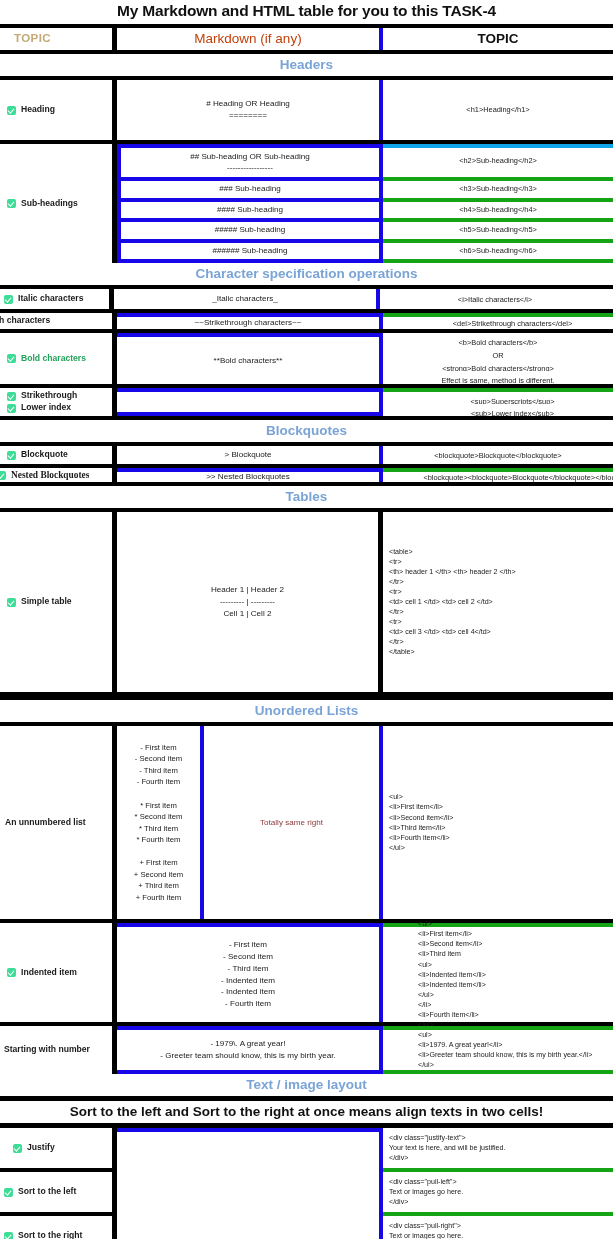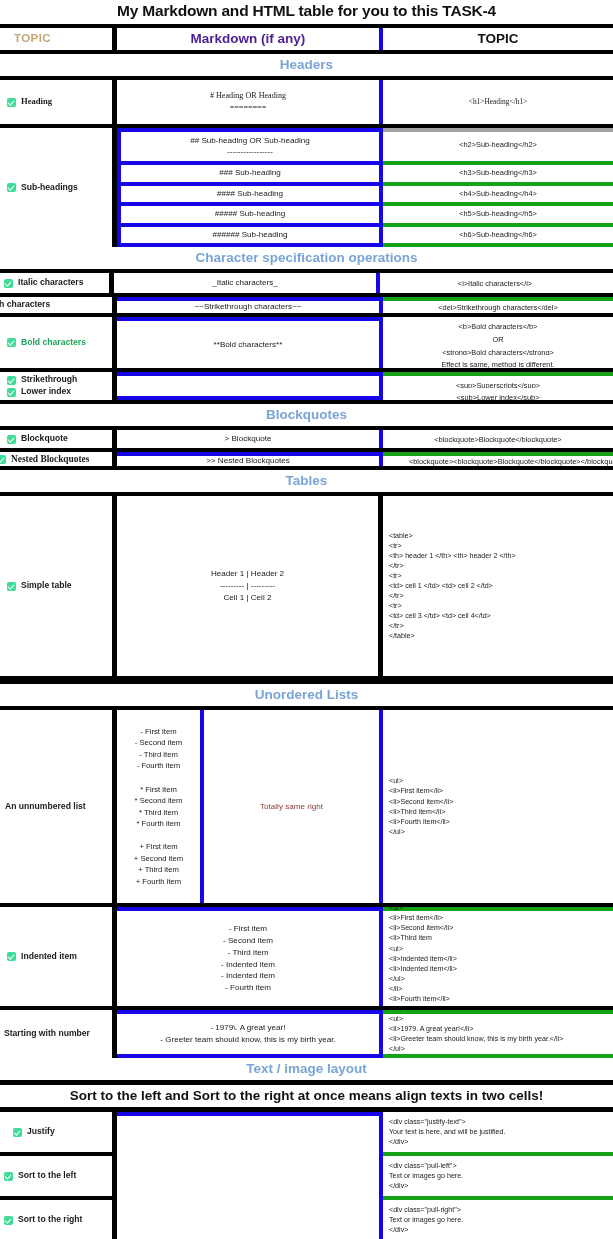--- a/index.html
+++ b/index.html
@@ -28,21 +28,21 @@
   
   .hdr-wrap{border-top:4px solid #000;border-bottom:4px solid #000;}
   .hdr{display:flex;width:613px;}
   .hdr .c-topic{
     border-right:5px solid #000;
     font-weight:bold;font-size:11.5px;color:#c4a875;
     padding:4px 0 4px 14px;letter-spacing:.4px;
   }
   .hdr .c-md{
     border-right:4px solid #1707e8;
-    text-align:center;font-size:13.5px;padding:3px 0 4px;color:#4c1d95;font-weight:bold;
+    text-align:center;font-size:13.5px;padding:3px 0 4px;color:#c2410c;
   }
   .hdr .c-html{
     text-align:center;font-size:13.5px;font-weight:bold;padding:3px 0 4px;color:#111;
   }
 
   
   .section-band{
     text-align:center;
     color:#7aa4d6;
     font-weight:bold;
@@ -99,21 +99,21 @@
     text-align:left;padding-left:6px;white-space:pre;
     font-size:7.1px;line-height:1.42;
   }
   .md-cell.pre{white-space:pre;}
 
   
   .bt-black{border-top:4px solid #000;}
   .bb-black{border-bottom:4px solid #000;}
   .bt-blue{border-top:4px solid #1707e8;}
   .bb-blue{border-bottom:4px solid #1707e8;}
-  .bt-green{border-top:4px solid #16a417;}
+  .bt-green{border-top:4px solid #16a417;padding-left:29px;}
   .bb-green{border-bottom:4px solid #16a417;}
   .br-blue{border-right:4px solid #1707e8;}
   .br-black{border-right:5px solid #000;}
 
   .flexrow{display:flex;width:613px;box-sizing:border-box;}
 
   .stack{display:flex;flex-direction:column;}
 
   .sub-line{
     display:flex;width:496px;box-sizing:border-box;
@@ -142,21 +142,21 @@
   <div class="hdr-wrap">
     <div class="hdr">
       <div class="c-topic">TOPIC</div>
       <div class="c-md">Markdown (if any)</div>
       <div class="c-html">TOPIC</div>
     </div>
   </div>
 
   <div class="section-band band-rule-bot">Headers</div>
 
-  <div class="flexrow" style="height:44px;font-family:Liberation Serif, serif;">
+  <div class="flexrow" style="height:60px;">
     <div class="c-topic br-black">
       <div class="topic-cell" style="border-right:none;">
         <span class="chk"></span>
         <span class="topic-label">Heading</span>
       </div>
     </div>
     <div class="c-md br-blue" style="display:flex;align-items:center;justify-content:center;">
       <div class="md-cell pre"># Heading OR Heading
 ========</div>
     </div>
@@ -170,21 +170,21 @@
       <div class="topic-cell" style="border-right:none;">
         <span class="chk"></span>
         <span class="topic-label">Sub-headings</span>
       </div>
     </div>
     <div class="stack" style="width:496px;">
 
       <div class="sub-line">
         <div class="sub-md" style="border-top:4px solid #1707e8;padding:4px 0;">## Sub-heading OR Sub-heading
 -----------------</div>
-        <div class="sub-html" style="border-top:4px solid #a3a3a3;padding:8px 0;">&lt;h2&gt;Sub-heading&lt;/h2&gt;</div>
+        <div class="sub-html" style="border-top:4px solid #0ea5e9;padding:8px 0;">&lt;h2&gt;Sub-heading&lt;/h2&gt;</div>
       </div>
 
       <div class="sub-line">
         <div class="sub-md">### Sub-heading</div>
         <div class="sub-html">&lt;h3&gt;Sub-heading&lt;/h3&gt;</div>
       </div>
 
       <div class="sub-line">
         <div class="sub-md">#### Sub-heading</div>
         <div class="sub-html">&lt;h4&gt;Sub-heading&lt;/h4&gt;</div>

